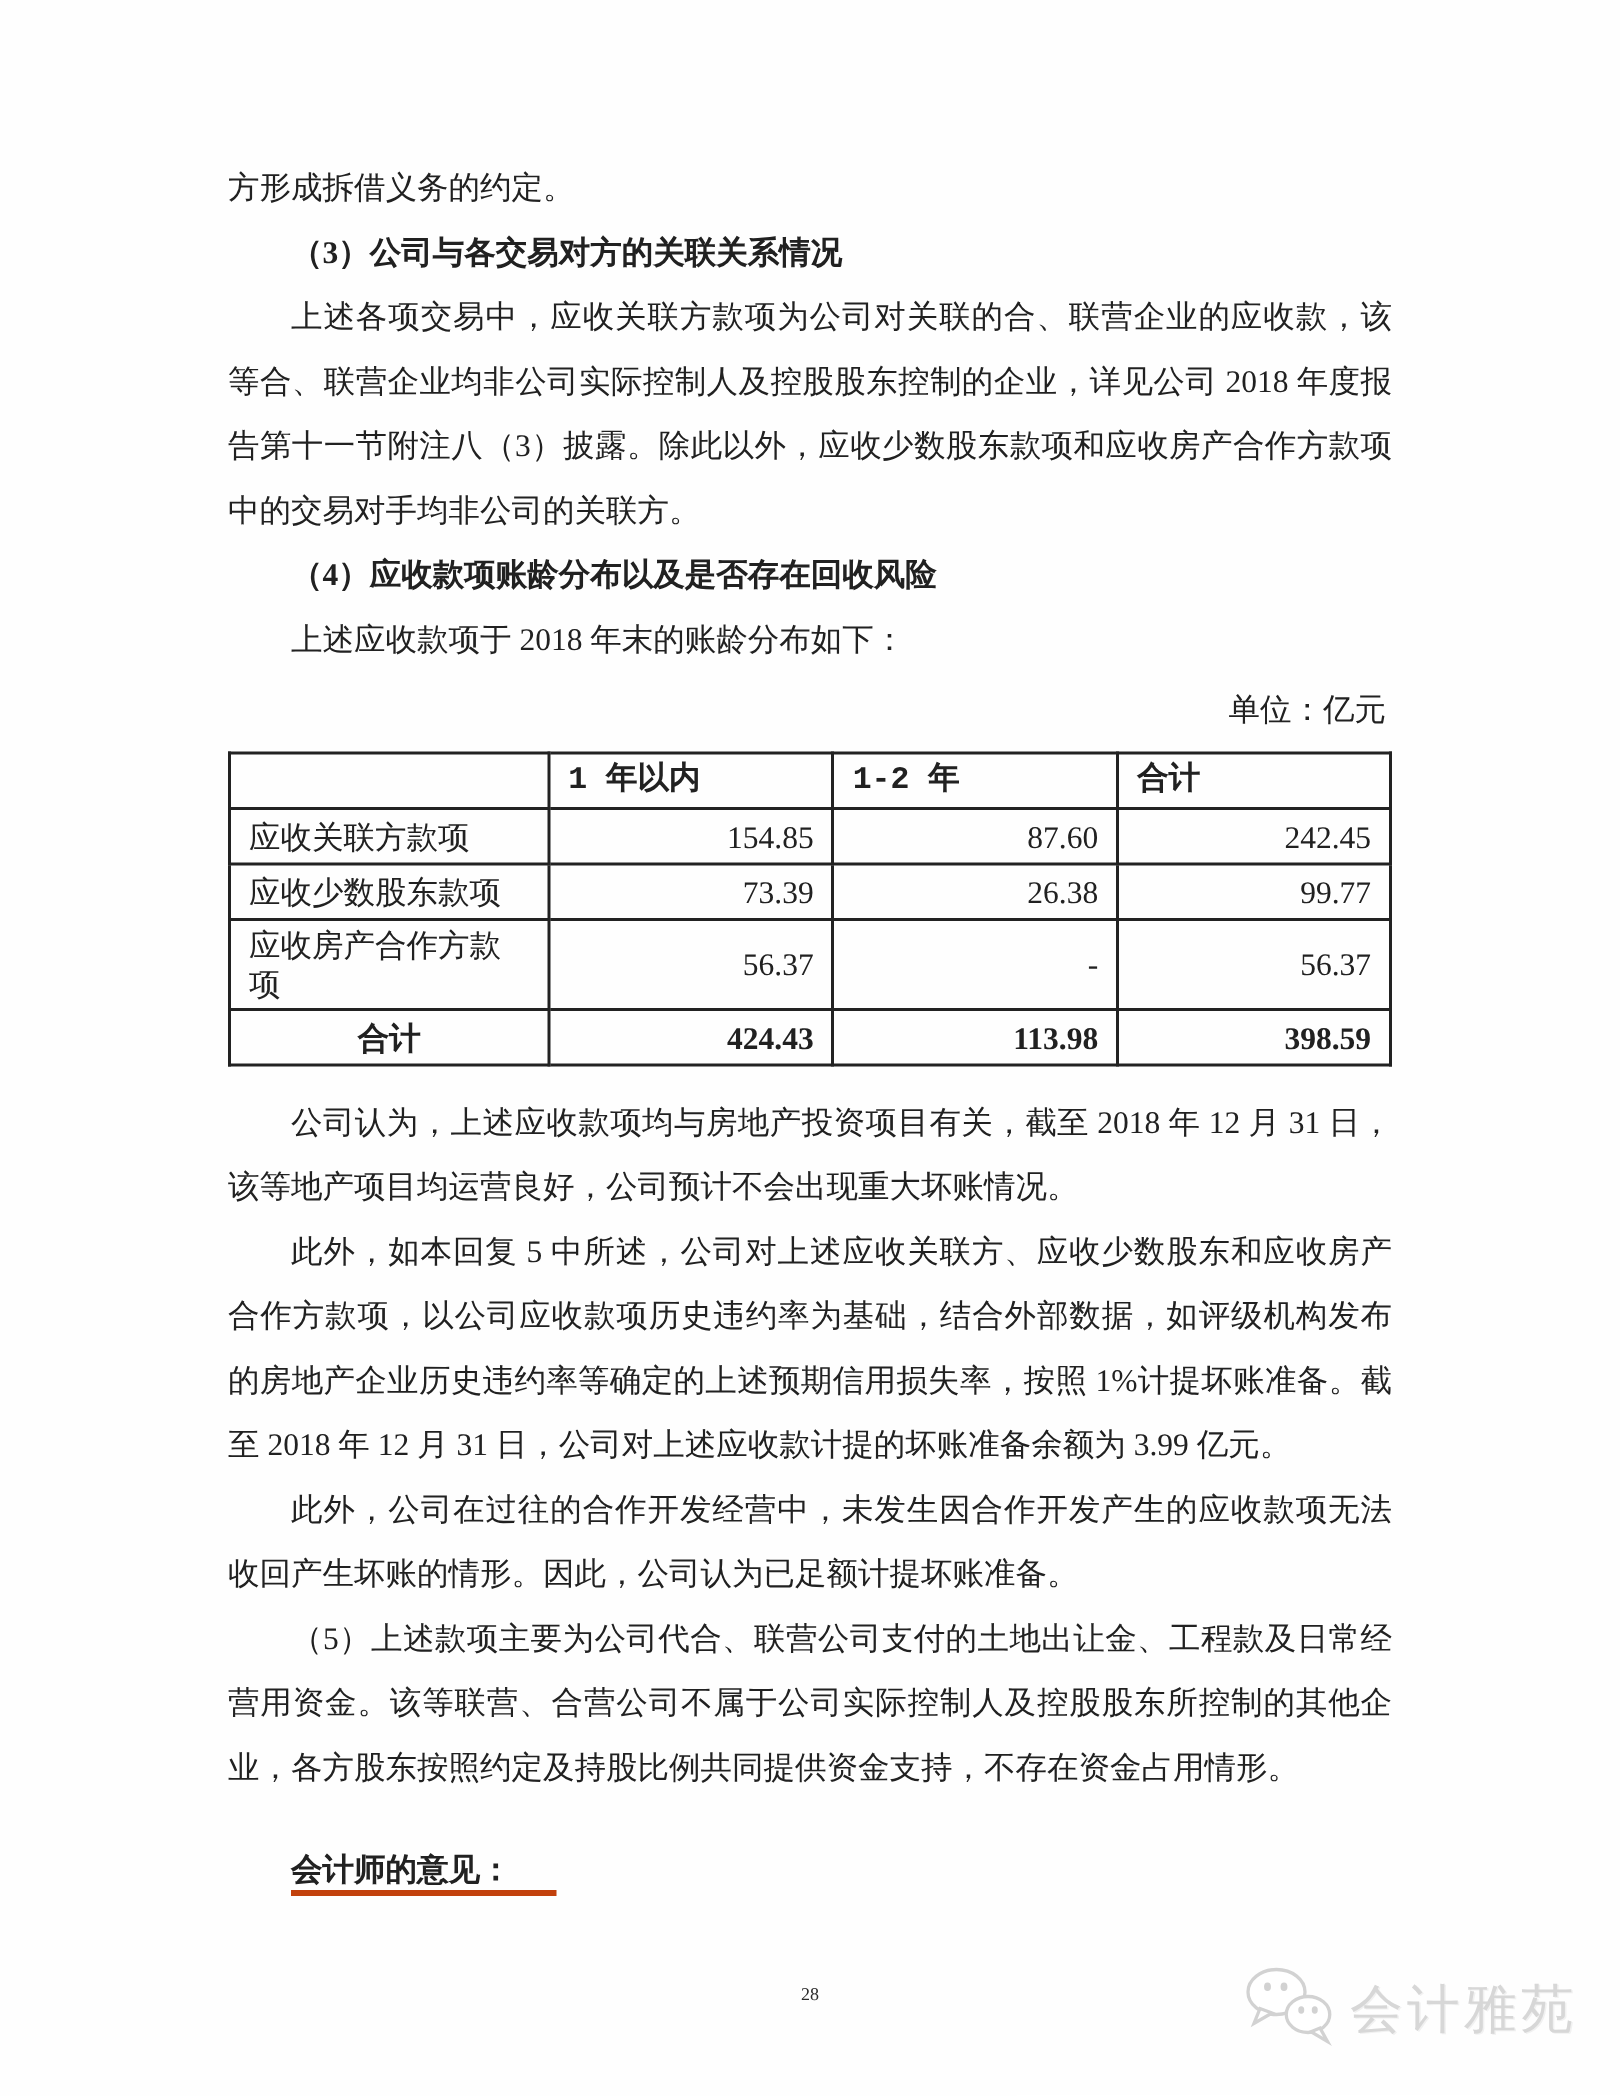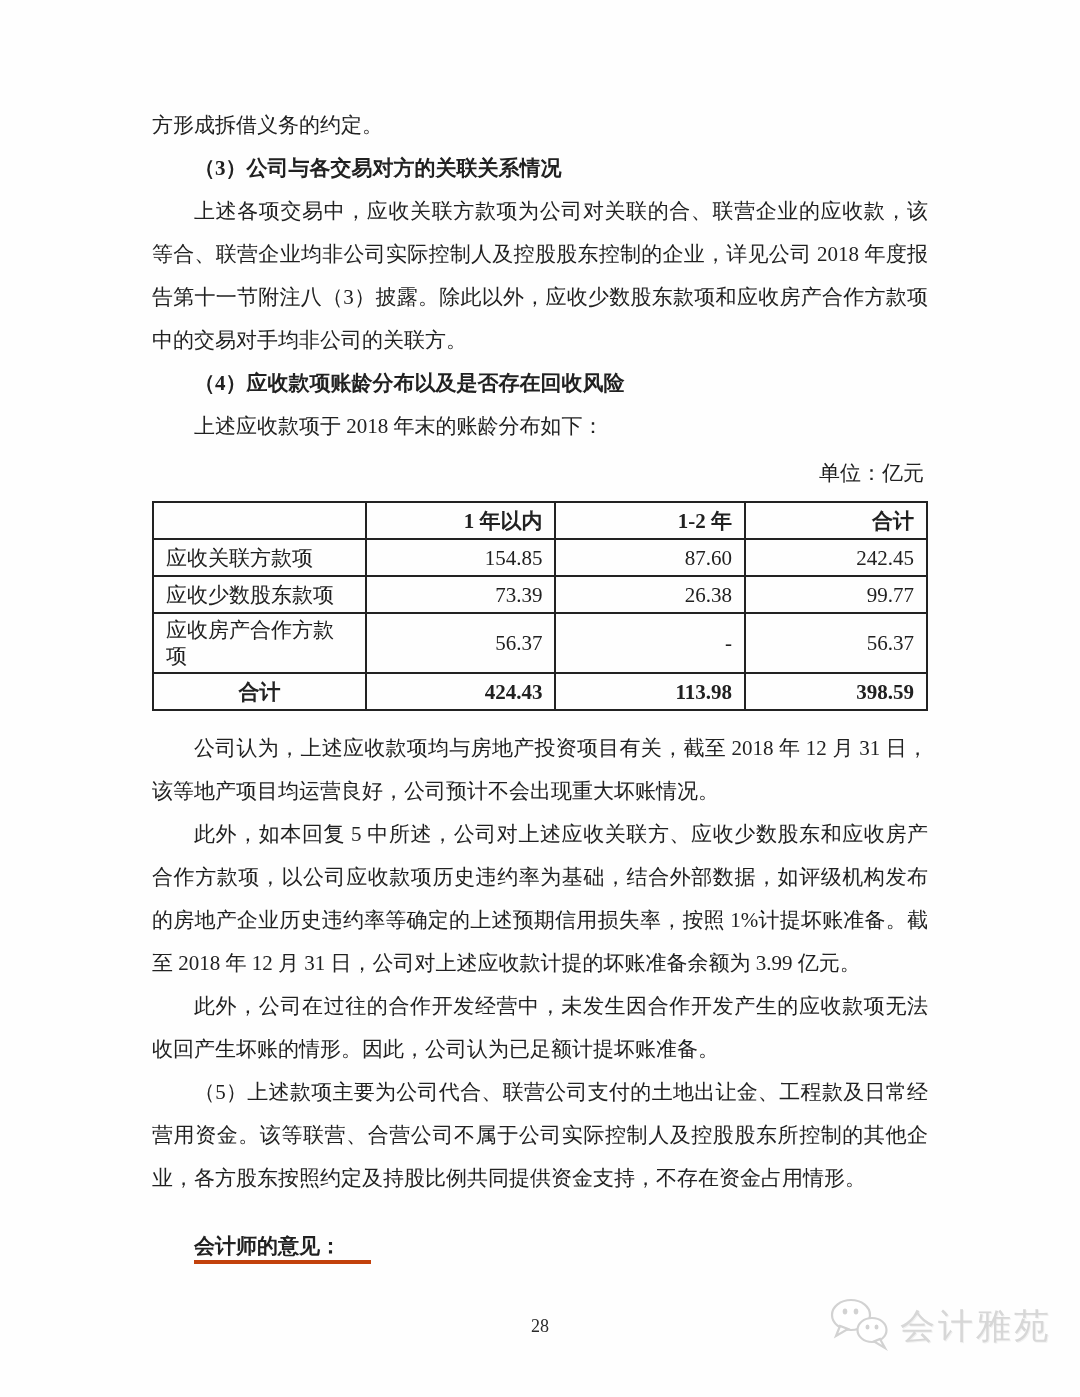--- a/index.html
+++ b/index.html
@@ -34,43 +34,43 @@
   .aging-table td,.aging-table th{
     border:2px solid #222222;
     height:29px;
     padding:3px 12px;
     font-weight:normal;
   }
   .aging-table col.c0{width:27.5%;}
   .aging-table col.c1{width:24.5%;}
   .aging-table col.c2{width:24.5%;}
   .aging-table col.c3{width:23.5%;}
-  .aging-table th{text-align:right;font-weight:bold;}
+  .aging-table th{text-align:left;font-weight:bold;font-family:Liberation Mono, monospace;}
   .cell-label{text-align:left;padding-left:10px;}
   .cell-num{text-align:right;padding-right:14px;}
   .row-total td{font-weight:bold;}
   .row-total .cell-label{text-align:center;}
   .after-table{margin-top:16px;}
   .opinion-heading{margin:25px 0 0 0;text-indent:2em;font-weight:bold;}
   .opinion-heading .underlined{
     border-bottom:4px solid #c2410c;
     padding-right:30px;
     padding-bottom:2px;
   }
   .page-number{
     position:absolute;
     left:0;width:100%;
     bottom:60px;
     text-align:center;
-    font-size:18px;
+    font-size:12px;
     color:#2a2a2a;
   }
   .watermark{
     position:absolute;
-    right:28px;bottom:42px;
+    right:28px;bottom:28px;
     display:flex;
     align-items:center;
     gap:8px;
     color:#d6d6d6;
     user-select:none;
   }
   .watermark-text{
     font-family:"Liberation Sans","DejaVu Sans",sans-serif;
     font-size:35px;
     letter-spacing:3px;

